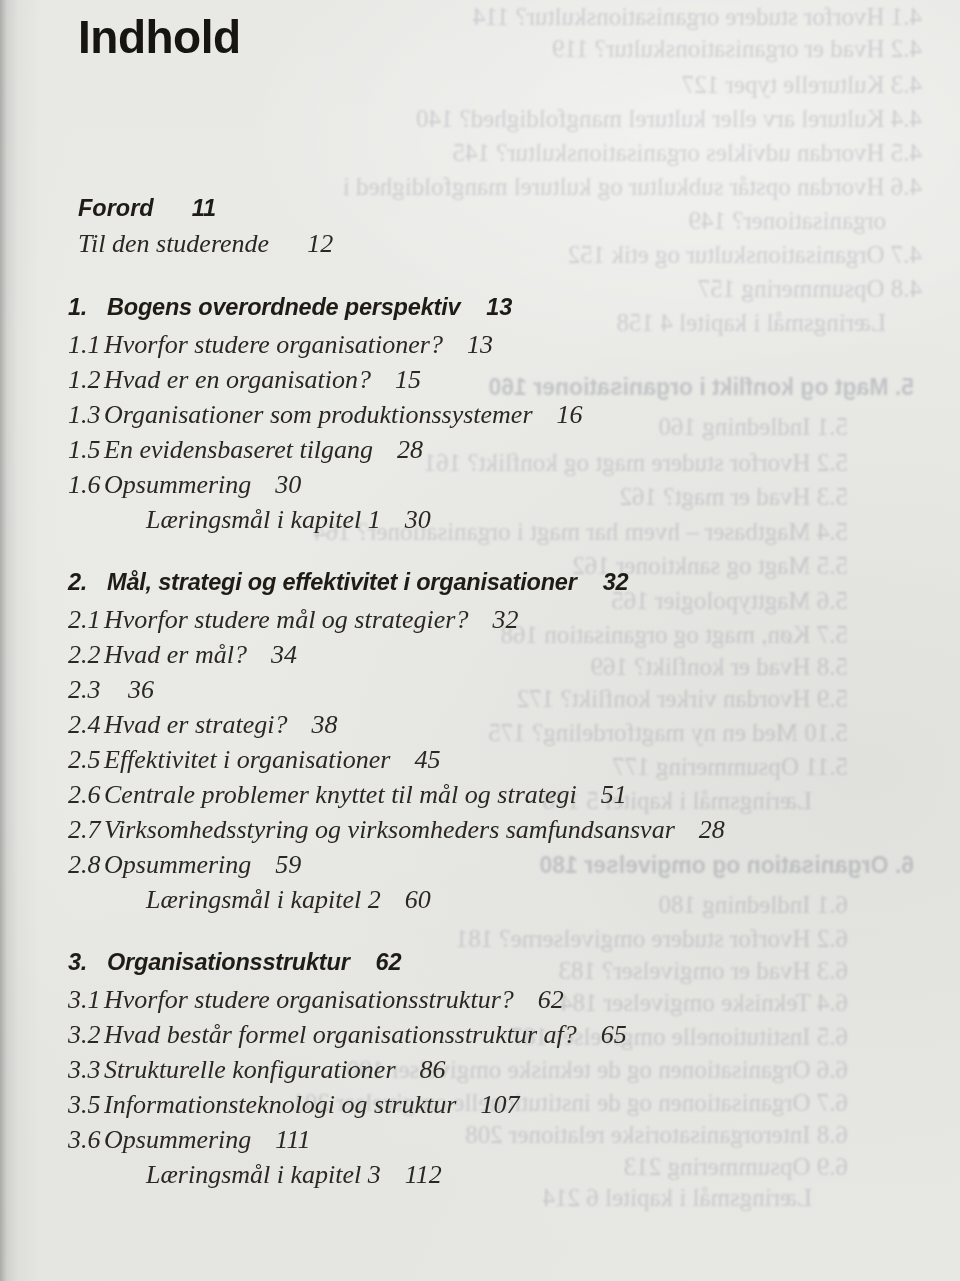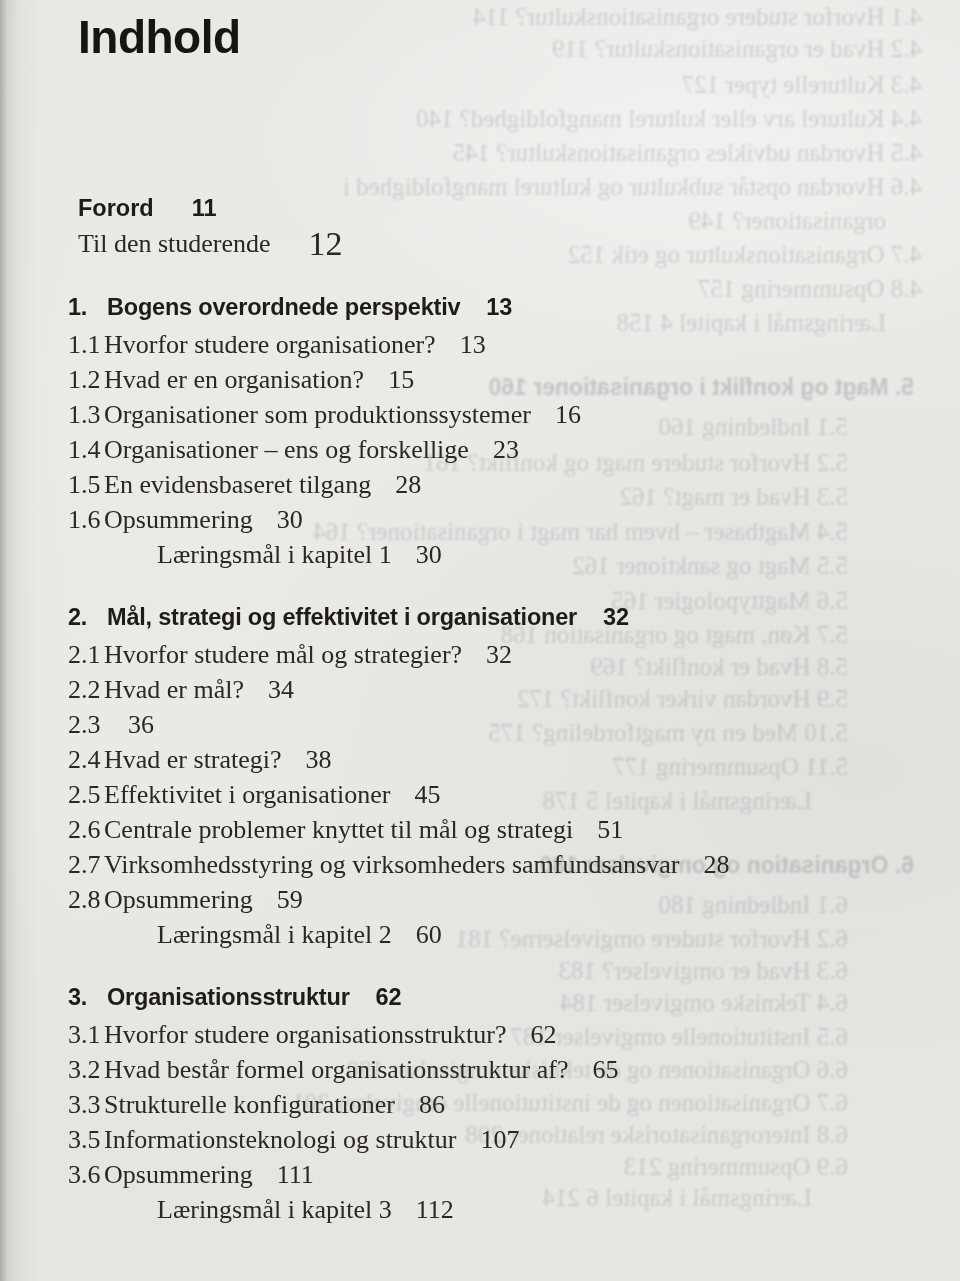--- a/index.html
+++ b/index.html
@@ -41,54 +41,54 @@
 
   
   .content{position:relative;z-index:2;}
   .toc-title{
     margin:0;padding:10px 0 0 78px;
     font-family:"Liberation Sans",sans-serif;
     font-weight:700;font-size:46px;line-height:54px;
     letter-spacing:-0.5px;color:#17150f;
   }
   .front-block{margin-top:126px;}
-  .row{display:flex;align-items:flex-end;}
+  .row{display:flex;align-items:flex-end;font-style:italic;}
   .front-row{padding-left:78px;line-height:36px;}
   .front-row .label{
     font-family:"Liberation Sans",sans-serif;
     font-weight:700;font-size:23.5px;color:#1f1c16;
   }
   .front-row.plain .label{
     font-family:"Liberation Serif",serif;
     font-weight:400;font-size:26px;color:#2b2721;
   }
   .front-row .pagenum{
     margin-left:38px;font-family:"Liberation Sans",sans-serif;
     font-weight:700;font-size:23.5px;color:#1f1c16;
   }
   .front-row.plain .pagenum{
     font-family:"Liberation Serif",serif;font-weight:400;
-    font-size:34px;color:#2b2721;
+    font-size:26px;color:#2b2721;
   }
 
   .chapter-block{margin-top:27px;}
   .chapter-head{
     padding-left:68px;line-height:36px;margin-bottom:2px;
     font-family:"Liberation Sans",sans-serif;
     font-weight:700;font-size:23.5px;letter-spacing:-0.2px;color:#1f1c16;
   }
   .chapter-head .num{flex:0 0 39px;}
   .chapter-head .pagenum{margin-left:26px;}
 
   .item-row{
     padding-left:68px;line-height:35px;
     font-size:26px;color:#2b2721;
   }
   .item-row .num{flex:0 0 36px;}
-  .item-row.cont{padding-left:146px;margin-left:11px;}
+  .item-row.cont{padding-left:146px;}
   .item-row .pagenum{margin-left:24px;}
 </style>
 </head>
 <body>
 
 <div class="page">
 
   <div class="bleed" aria-hidden="true">
       <div class="bleed-line" style="top: 2px; left: 38px;">4.1 Hvorfor studere organisationskultur?  114</div>
       <div class="bleed-line" style="top: 34px; left: 38px;">4.2 Hvad er organisationskultur?  119</div>
@@ -156,25 +156,20 @@
             <span class="num">1.2</span>
             <span class="label">Hvad er en organisation?</span>
             <span class="pagenum">15</span>
           </div>
           <div class="row item-row">
             <span class="num">1.3</span>
             <span class="label">Organisationer som produktionssystemer</span>
             <span class="pagenum">16</span>
           </div>
           <div class="row item-row">
-            <span class="num">1.4</span>
-            <span class="label">Organisationer – ens og forskellige</span>
-            <span class="pagenum">23</span>
-          </div>
-          <div class="row item-row">
             <span class="num">1.5</span>
             <span class="label">En evidensbaseret tilgang</span>
             <span class="pagenum">28</span>
           </div>
           <div class="row item-row">
             <span class="num">1.6</span>
             <span class="label">Opsummering</span>
             <span class="pagenum">30</span>
           </div>
           <div class="row item-row cont">

